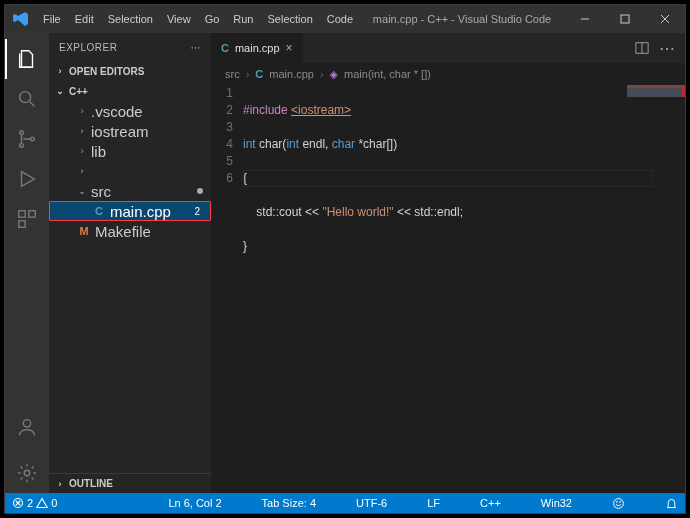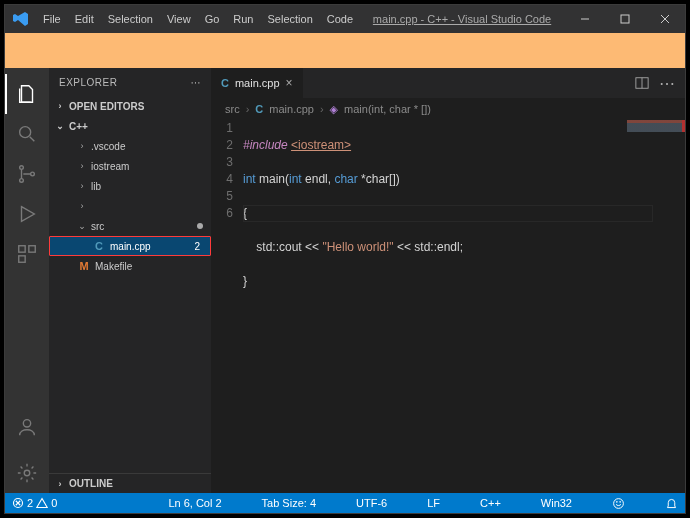--- a/index.html
+++ b/index.html
@@ -3,60 +3,60 @@
 <meta charset="utf-8">
 <style>
 * { margin: 0; padding: 0; box-sizing: border-box; font-family: "Segoe UI", Arial, sans-serif; }
 body { width: 690px; height: 518px; background: #000; overflow: hidden; }
 .wrap { width: 690px; height: 518px; padding: 4px; background: #000; }
 .vscode { width: 682px; height: 510px; background: #fdba74; display: flex; flex-direction: column; border: 1px solid #3b3b3b; }
 .titlebar { height: 28px; background: #323233; display: flex; align-items: center; color: #ccc; font-size: 11px; }
 .titlebar .logo { width: 16px; height: 16px; margin: 0 8px; }
 .titlebar .menu { display: flex; gap: 2px; }
 .titlebar .menu span { padding: 4px 6px; cursor: default; }
-.titlebar .title { flex: 1; text-align: center; color: #aaa; font-size: 11px; text-decoration: underline; }
+.titlebar .title { flex: 1; text-align: center; color: #aaa; font-size: 11px; }
 .titlebar .winbtns { display: flex; }
 .titlebar .winbtn { width: 40px; height: 28px; display: flex; align-items: center; justify-content: center; color: #ccc; }
-.body { flex: 1; display: flex; min-height: 0; margin-top: 35px; }
+.body { flex: 1; display: flex; min-height: 0; }
 .activitybar { width: 44px; background: #333333; display: flex; flex-direction: column; align-items: center; padding-top: 6px; }
 .activitybar .abitem { width: 44px; height: 40px; display: flex; align-items: center; justify-content: center; color: #7a7a7a; position: relative; }
 .activitybar .abitem.active { color: #fff; }
 .activitybar .abitem.active::before { content: ""; position: absolute; left: 0; top: 0; bottom: 0; width: 2px; background: #fff; }
 .activitybar .bottom { margin-top: auto; margin-bottom: 6px; }
 .sidebar { width: 162px; background: #252526; display: flex; flex-direction: column; color: #ccc; }
 .sidebar-header { height: 28px; display: flex; align-items: center; justify-content: space-between; padding: 0 10px; font-size: 10px; letter-spacing: 0.5px; color: #bbb; }
 .section-title { height: 20px; display: flex; align-items: center; gap: 4px; padding: 0 6px; font-size: 10px; font-weight: bold; color: #ccc; }
 .chev { width: 10px; display: inline-block; text-align: center; font-size: 9px; }
 .tree { font-size: 12px; }
 .tree-item { height: 20px; display: flex; align-items: center; gap: 4px; padding-left: 14px; color: #ccc; position: relative; }
 .tree-item.d1 { padding-left: 28px; }
 .tree-item.d2 { padding-left: 42px; }
 .tree-item .arrow { width: 10px; font-size: 9px; color: #aaa; text-align: center; }
 .tree-item .icon { width: 14px; text-align: center; }
-.tree-item .label { flex: 1; font-size: 10px; }
+.tree-item .label { flex: 1; font-size: 15px; }
 .tree-item.modified::after { content: ""; width: 6px; height: 6px; border-radius: 50%; background: #aaa; position: absolute; right: 8px; top: 7px; }
 .tree-item.selected { background: #094771; color: #fff; border: 1px solid #ff3b3b; border-radius: 1px; }
 .tree-item.selected .count { position: absolute; right: 10px; color: #fff; font-size: 10px; }
 .cpp-icon { color: #519aba; font-size: 11px; font-weight: bold; }
 .mk-icon { color: #e37933; font-size: 11px; font-weight: bold; }
 .outline-sec { margin-top: auto; border-top: 1px solid #3a3a3a; height: 20px; display: flex; align-items: center; gap: 4px; padding: 0 6px; font-size: 10px; font-weight: bold; color: #ccc; }
 .editor { flex: 1; background: #1e1e1e; display: flex; flex-direction: column; min-width: 0; position: relative; }
 .tabs { height: 30px; background: #252526; display: flex; align-items: stretch; }
 .tab { background: #1e1e1e; border-right: 1px solid #252526; display: flex; align-items: center; gap: 6px; padding: 0 10px; font-size: 11px; color: #e0e0e0; }
 .tab .close { font-size: 12px; color: #aaa; }
 .tabs .actions { margin-left: auto; display: flex; align-items: center; gap: 10px; padding: 0 10px; color: #aaa; }
 .breadcrumb { height: 22px; display: flex; align-items: center; gap: 6px; padding: 0 14px; font-size: 11px; color: #8b8b8b; }
 .breadcrumb .sep { color: #666; }
 .breadcrumb .cube { color: #b180d7; }
 .code { display: flex; font-family: Consolas, monospace; font-size: 12px; line-height: 17px; }
 .gutter { width: 32px; text-align: right; padding-right: 10px; color: #6e6e6e; }
 .lines { flex: 1; white-space: pre; color: #d4d4d4; position: relative; }
 .lines .row { display: block; }
 .kw { color: #569cd6; }
-.pre { color: #c586c0; font-style: italic; }
+.pre { color: #c586c0; }
 .str { color: #ce9178; }
 .strlib { color: #ce9178; text-decoration: underline; }
 .activeline { position: absolute; left: 0; right: 32px; height: 17px; border: 1px solid #282828; top: 85px; pointer-events:none; }
 .minimap { position: absolute; right: 0; top: 52px; width: 58px; height: 12px; background: linear-gradient(#c06050 0 3px, #5c6c7c 3px 12px); opacity: 0.6; }
 .scrollind { position: absolute; right: 0; top: 52px; width: 3px; height: 12px; background: #b03030; }
 .statusbar { height: 20px; background: #007acc; display: flex; align-items: center; color: #fff; font-size: 11px; }
 .statusbar .sbitem { padding: 0 7px; display: flex; align-items: center; gap: 3px; height: 100%; }
 .statusbar .right { margin-left: auto; display: flex; gap: 26px; }
 svg { display: block; }
 </style>
@@ -230,21 +230,21 @@
       <div class="gutter">
         <div>1</div>
               <div>2</div>
               <div>3</div>
               <div>4</div>
               <div>5</div>
               <div>6</div>
       </div>
       <div class="lines">
 <span class="row"><span class="pre">#include </span><span class="strlib">&lt;iostream&gt;</span></span>
-<span class="row"><span class="kw">int</span><span> main(</span><span class="kw">int</span><span> endl, </span><span class="kw">char</span><span> *char[])</span></span>
+<span class="row"><span class="kw">int</span><span> char(</span><span class="kw">int</span><span> endl, </span><span class="kw">char</span><span> *char[])</span></span>
 <span class="row">{</span>
 <span class="row"><span>    std::cout &lt;&lt; </span><span class="str">"Hello world!"</span><span> &lt;&lt; std::endl;</span></span>
 <span class="row">}</span>
         <div class="activeline"></div>
       </div>
     </div>
     <div class="minimap"></div>
     <div class="scrollind"></div>
   </div>
 </div>

